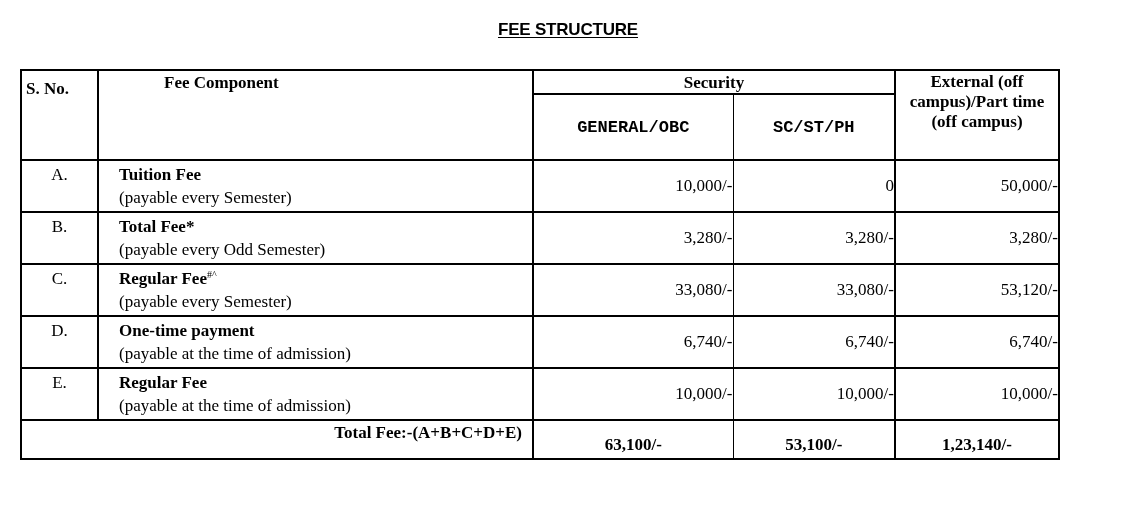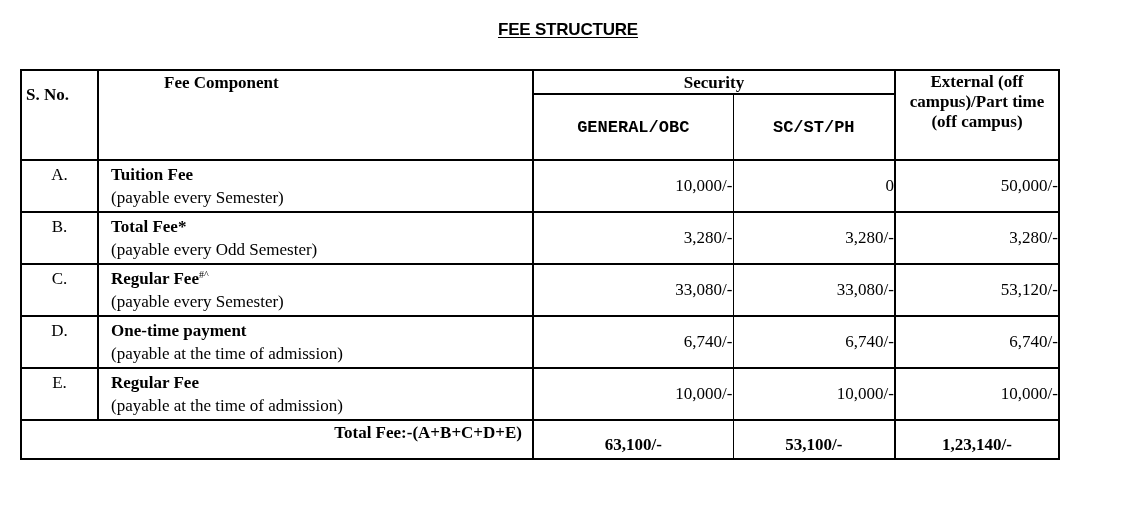--- a/index.html
+++ b/index.html
@@ -8,29 +8,29 @@
     position:absolute; left:15px; width:1106px; top:20px; text-align:center;
     font-family:"Liberation Sans", sans-serif; font-weight:bold; font-size:17px;
     text-decoration:underline; text-underline-offset:2px; letter-spacing:-0.2px;
   }
   table.fee {
     position:absolute; left:20px; top:69px; width:1038px;
     border-collapse:collapse; table-layout:fixed;
   }
   table.fee td, table.fee th { border:2px solid #000; padding:0; font-size:17px; }
   th { font-weight:bold; }
-  .h-sno { text-align:left; vertical-align:top; padding:14px 4px !important; height:52px; font-size:18px;margin-left:27px; }
+  .h-sno { text-align:left; vertical-align:top; padding:8px 4px !important; height:52px; font-size:18px;margin-left:27px; }
   .h-comp { text-align:left; vertical-align:top; padding:2px 0 0 65px !important; font-size:19px; }
   .h-reg { text-align:center; vertical-align:top; padding-top:2px !important; font-size:18px; }
   .h-ext { text-align:center; vertical-align:top; line-height:20px; font-size:18px; padding-top:1px !important; }
   .h-sub { text-align:center; vertical-align:middle; height:64px; font-size:18px; border-top:1px solid #000 !important;font-family:Liberation Mono, monospace; }
   .h-sub.gen { border-right:1px solid #000 !important; }
   .h-sub.sc { border-left:1px solid #000 !important; }
   td.sno { text-align:center; vertical-align:top; padding-top:4px !important; font-size:17px; }
-  td.comp { padding:2px 12px !important; line-height:23px; vertical-align:top; }
+  td.comp { padding:2px 20px !important; line-height:23px; vertical-align:top; }
   td.comp .name { font-weight:bold; display:block; }
   td.comp .note { display:block; }
   td.comp sup { font-size:10px; font-weight:normal; vertical-align:6px; line-height:0; }
   td.val { text-align:right; vertical-align:middle; font-size:17px; }
   tr.row td { height:45px; }
   tr.total td { height:34px; }
   td.total-label { text-align:right; font-weight:bold; vertical-align:top; padding:2px 10px 0 0 !important; font-size:18px; border-right:2px solid #000; }
   td.total-val { text-align:center; font-weight:bold; vertical-align:bottom; padding-bottom:3px !important; font-size:18px; }
   col.c1 { width:77px; } col.c2 { width:435px; } col.c3 { width:200px; } col.c4 { width:162px; } col.c5 { width:164px; }
   .gen-col { border-right:1px solid #000 !important; }

